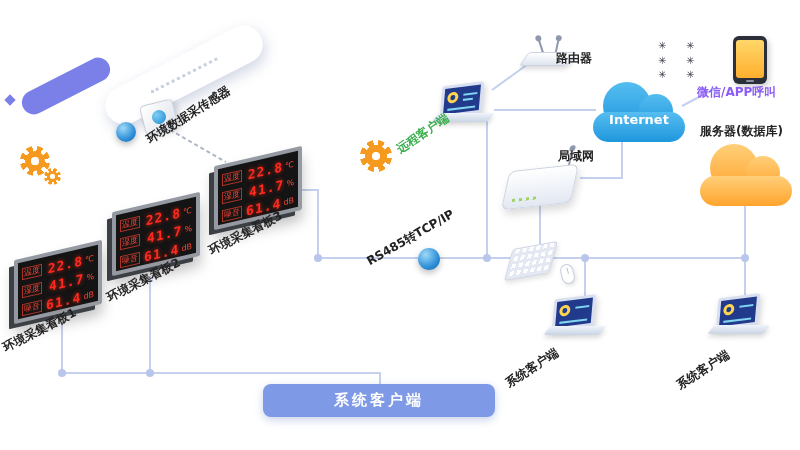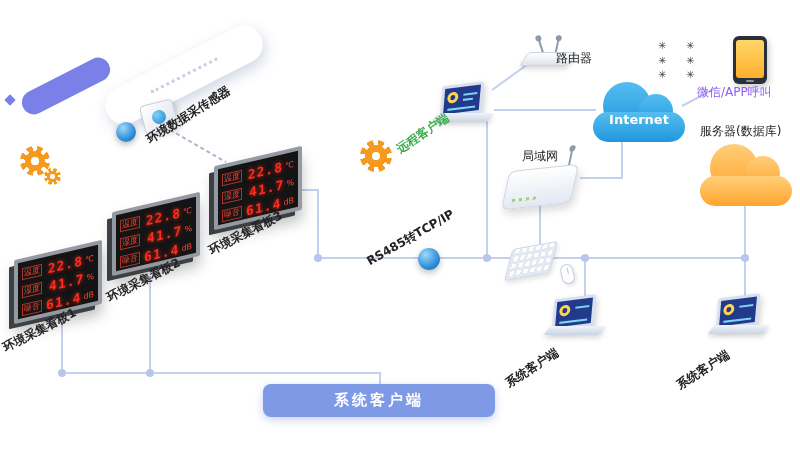--- a/index.html
+++ b/index.html
@@ -24,21 +24,21 @@
   
   .sensor-dev{position:absolute;left:142px;top:102px;width:34px;height:30px;background:linear-gradient(135deg,#ffffff,#dfe3ea);border:1px solid #c8cdd8;border-radius:5px;transform:rotate(-14deg);z-index:3;box-shadow:2px 3px 6px rgba(0,0,0,.18);}
   .sensor-dev::after{content:"";position:absolute;left:50%;top:50%;width:14px;height:14px;margin:-7px 0 0 -7px;border-radius:50%;background:radial-gradient(circle at 35% 30%,#7fd0f5,#1b87cf);}
 
   .sphere{position:absolute;border-radius:50%;background:radial-gradient(circle at 35% 30%,#9ed9f7,#2f8fd8 60%,#1565a8);z-index:4;box-shadow:0 3px 6px rgba(0,0,0,.25);}
   .sphere-left{left:116px;top:122px;width:20px;height:20px;}
   .sphere-node{left:418px;top:248px;width:22px;height:22px;}
 
   
   .rot{position:absolute;white-space:nowrap;font-weight:bold;font-size:12px;color:#222;transform:rotate(-30deg);transform-origin:left center;z-index:5;}
-  .lbl{position:absolute;white-space:nowrap;font-weight:normal;font-size:12px;color:#222;z-index:5;}
+  .lbl{position:absolute;white-space:nowrap;font-weight:bold;font-size:12px;color:#222;z-index:5;}
 
   
   .board{position:absolute;width:88px;height:64px;background:#141414;border:4px solid #959aa2;border-radius:2px;transform:skewY(-13deg);box-shadow:-6px 5px 0 -1px #3c3f44,0 10px 14px rgba(0,0,0,.25);padding:3px 4px;z-index:3;}
   .led-row{display:flex;align-items:center;gap:2px;height:18px;}
   .led-label{font-size:8px;color:#ff4536;border:1px solid rgba(255,70,50,.65);padding:0 1px;line-height:10px;}
   .led-value{margin-left:auto;font-family:"DejaVu Sans Mono",monospace;font-size:13px;font-weight:bold;color:#ff2b20;text-shadow:0 0 4px rgba(255,40,20,.85);letter-spacing:1px;}
   .led-unit{font-size:8px;color:#ff4536;}
 
   
   .laptop{position:absolute;z-index:3;width:58px;height:46px;}
@@ -230,21 +230,21 @@
   </div>
 <div class="lbl purple" style="left:697px;top:84px;">微信/APP呼叫</div>
 
 <div class="lbl" style="left:700px;top:123px;">服务器(数据库)</div>
 <div class="cloud cloud-orange">
   <i class="c-b1"></i>
   <i class="c-b2"></i>
   <i class="c-body"></i>
 </div>
 
-<div class="lbl" style="left:522px;top:148px;">局域网</div>
+<div class="lbl" style="left:558px;top:148px;">局域网</div>
 <div class="lan-box">
     <span class="ant"></span>
   </div>
 
 <div class="keyboard"></div>
 <div class="mouse"></div>
 
 <div class="laptop" style="left:553px;top:297px;">
   <div class="lap-screen">
     <i class="lap-gauge"></i>

